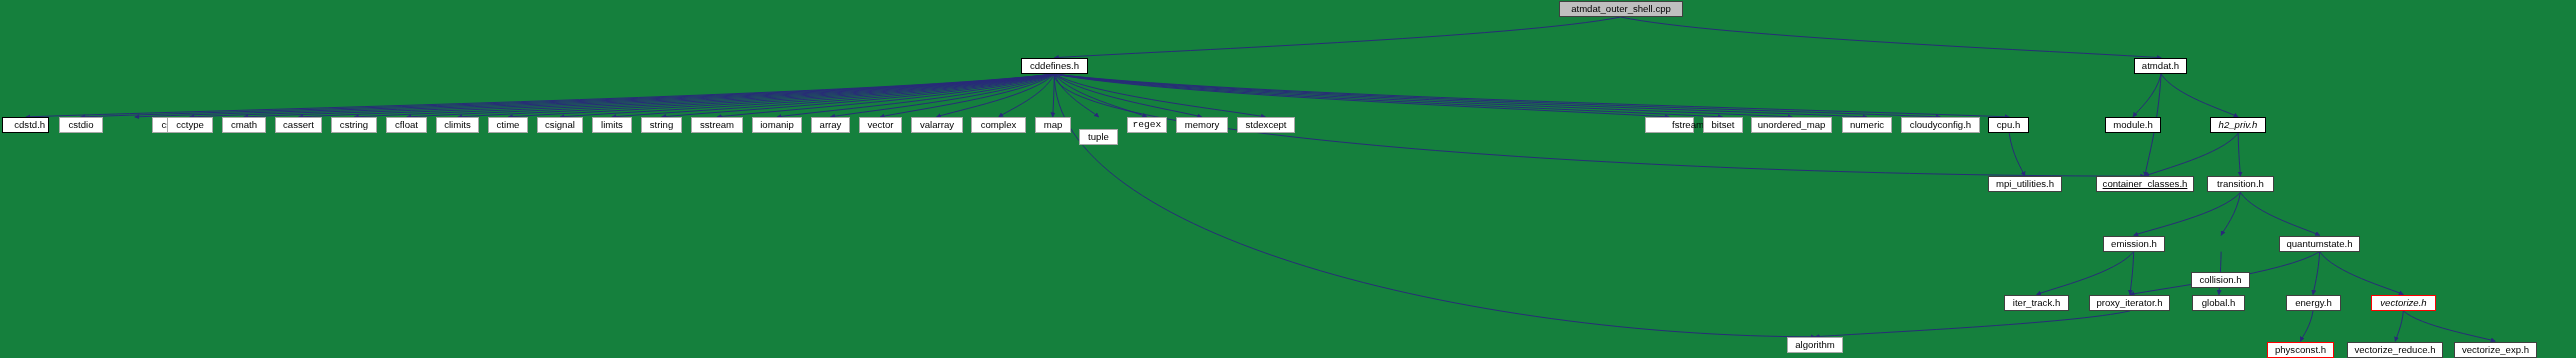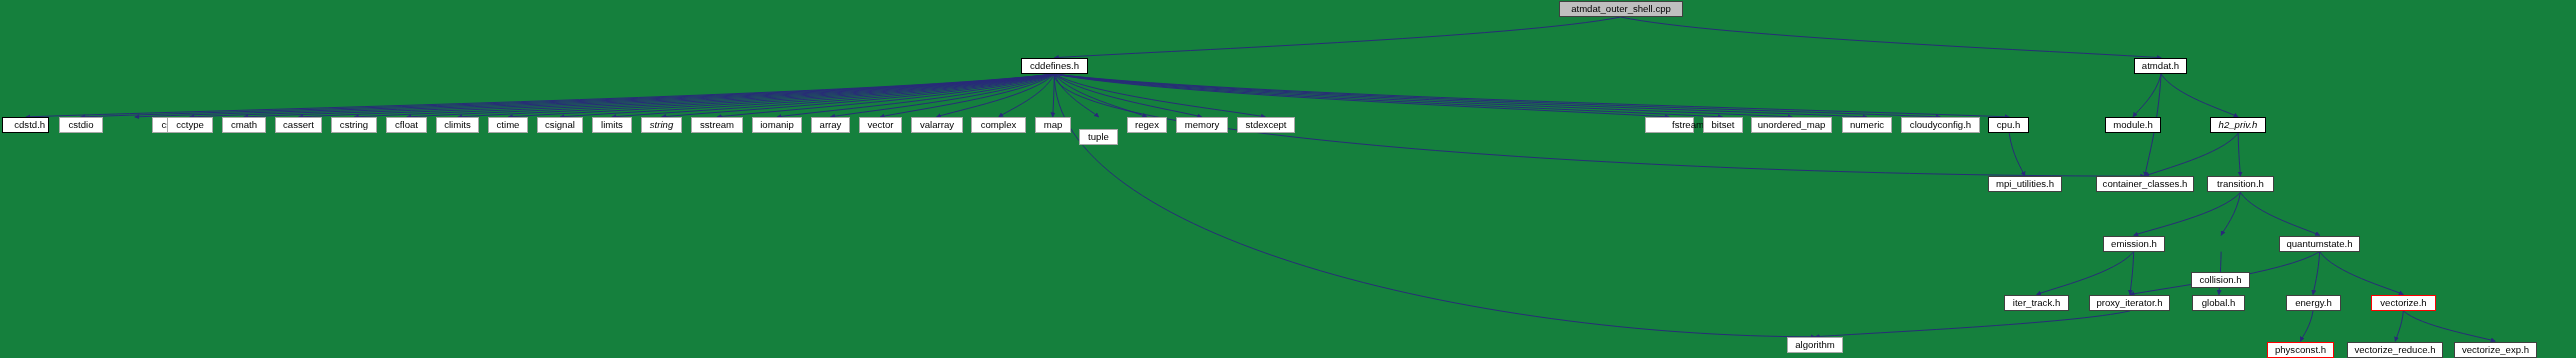--- a/index.html
+++ b/index.html
@@ -119,21 +119,21 @@
       </div>
       <div class="node sys" style="left: 488px; top: 117px; width: 40px; height: 16.3px;">
         <span class="lbl">ctime</span>
       </div>
       <div class="node sys" style="left: 537px; top: 117px; width: 46px; height: 16.3px;">
         <span class="lbl">csignal</span>
       </div>
       <div class="node sys" style="left: 592px; top: 117px; width: 40px; height: 16.3px;">
         <span class="lbl">limits</span>
       </div>
-      <div class="node sys" style="left: 641px; top: 117px; width: 41px; height: 16.3px; font-style: italic;">
+      <div class="node sys" style="left: 641px; top: 117px; width: 41px; height: 16.3px;">
         <span class="lbl">string</span>
       </div>
       <div class="node sys" style="left: 691px; top: 117px; width: 52px; height: 16.3px;">
         <span class="lbl">sstream</span>
       </div>
       <div class="node sys" style="left: 752px; top: 117px; width: 50px; height: 16.3px;">
         <span class="lbl">iomanip</span>
       </div>
       <div class="node sys" style="left: 811px; top: 117px; width: 39px; height: 16.3px;">
         <span class="lbl">array</span>
@@ -146,21 +146,21 @@
       </div>
       <div class="node sys" style="left: 971px; top: 117px; width: 55px; height: 16.3px;">
         <span class="lbl">complex</span>
       </div>
       <div class="node sys" style="left: 1035px; top: 117px; width: 36px; height: 16.3px;">
         <span class="lbl">map</span>
       </div>
       <div class="node sys" style="left: 1079px; top: 129px; width: 39px; height: 16.3px;">
         <span class="lbl">tuple</span>
       </div>
-      <div class="node sys" style="left: 1127px; top: 117px; width: 40px; height: 16.3px;">
+      <div class="node sys" style="left: 1127px; top: 117px; width: 40px; height: 16.3px; font-family: Liberation Mono, monospace;">
         <span class="lbl">regex</span>
       </div>
       <div class="node sys" style="left: 1176px; top: 117px; width: 52px; height: 16.3px;">
         <span class="lbl">memory</span>
       </div>
       <div class="node sys" style="left: 1237px; top: 117px; width: 58px; height: 16.3px;">
         <span class="lbl">stdexcept</span>
       </div>
       <div class="node sys" style="left: 1645px; top: 117px; width: 49px; height: 16.3px; padding-left: 37px;">
         <span class="lbl">fstream</span>
@@ -182,21 +182,21 @@
       </div>
       <div class="node cur" style="left: 2105px; top: 117px; width: 56px; height: 16.3px;">
         <span class="lbl">module.h</span>
       </div>
       <div class="node cur" style="left: 2210px; top: 117px; width: 56px; height: 16.3px; font-style: italic;">
         <span class="lbl">h2_priv.h</span>
       </div>
       <div class="node local" style="left: 1988px; top: 176px; width: 74px; height: 16.3px;">
         <span class="lbl">mpi_utilities.h</span>
       </div>
-      <div class="node local" style="left: 2096px; top: 176px; width: 98px; height: 16.3px;">
+      <div class="node local" style="left: 2096px; top: 176px; width: 98px; height: 16.3px; text-decoration: underline;">
         <span class="lbl">container_classes.h</span>
       </div>
       <div class="node local" style="left: 2207px; top: 176px; width: 67px; height: 16.3px;">
         <span class="lbl">transition.h</span>
       </div>
       <div class="node local" style="left: 2103px; top: 236px; width: 62px; height: 16.3px;">
         <span class="lbl">emission.h</span>
       </div>
       <div class="node local" style="left: 2191px; top: 236px; width: 59px; height: 16.3px; margin-top: 36px;">
         <span class="lbl">collision.h</span>
@@ -209,21 +209,21 @@
       </div>
       <div class="node local" style="left: 2089px; top: 295px; width: 81px; height: 16.3px;">
         <span class="lbl">proxy_iterator.h</span>
       </div>
       <div class="node local" style="left: 2192px; top: 295px; width: 53px; height: 16.3px;">
         <span class="lbl">global.h</span>
       </div>
       <div class="node local" style="left: 2286px; top: 295px; width: 55px; height: 16.3px;">
         <span class="lbl">energy.h</span>
       </div>
-      <div class="node red" style="left: 2371px; top: 295px; width: 65px; height: 16.3px;">
+      <div class="node red" style="left: 2371px; top: 295px; width: 65px; height: 16.3px; font-style: italic;">
         <span class="lbl">vectorize.h</span>
       </div>
       <div class="node sys" style="left: 1787px; top: 337px; width: 56px; height: 16.3px;">
         <span class="lbl">algorithm</span>
       </div>
       <div class="node red" style="left: 2267px; top: 342px; width: 67px; height: 16.3px;">
         <span class="lbl">physconst.h</span>
       </div>
       <div class="node local" style="left: 2347px; top: 342px; width: 96px; height: 16.3px;">
         <span class="lbl">vectorize_reduce.h</span>

